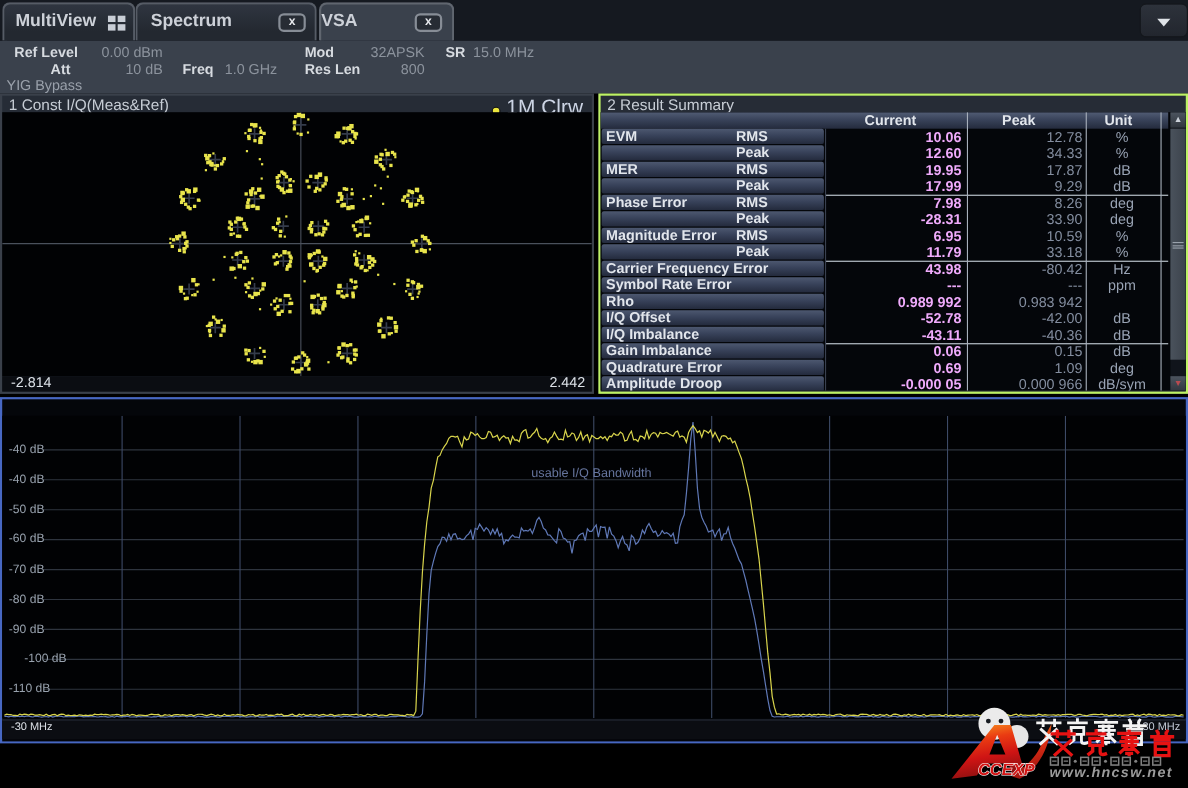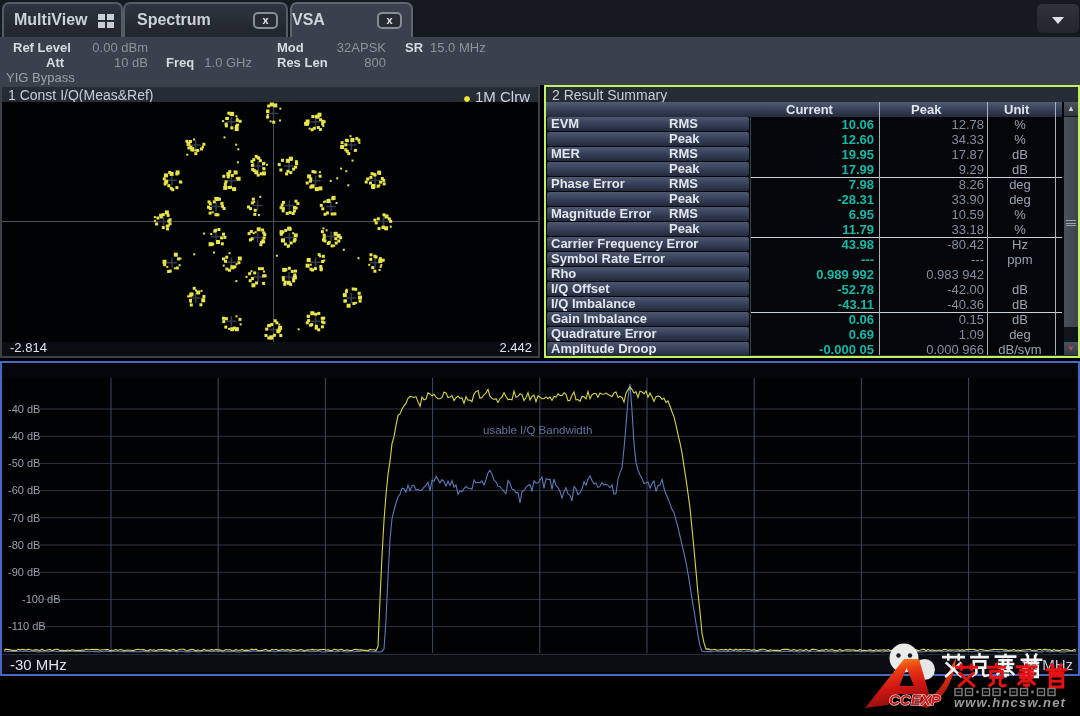--- a/index.html
+++ b/index.html
@@ -32,21 +32,21 @@
   border:2px solid #bef264; }
 #p2 .body { position:absolute; left:0; top:15px; width:532px; height:253px; background:#04060a;
   overflow:hidden; font-size:13px; }
 .hdrbar { position:absolute; left:0; top:0px; width:516px; height:15px;
   background:linear-gradient(#515c74,#39435a 45%,#242b3d); color:#e2e6ec; font-weight:bold; }
 .lc { position:absolute; left:1px; width:202px; height:14px; border-radius:2px;
   background:linear-gradient(#4d5870,#38425a 45%,#232a3c); color:#e2e6ec; font-weight:bold;
   line-height:14px; }
 .lc .l1 { position:absolute; left:4px; }
 .lc .l2 { position:absolute; left:122px; }
-.vc { position:absolute; left:206px; width:122px; text-align:right; color:#14b8a6;
+.vc { position:absolute; left:206px; width:122px; text-align:right; color:#f0abfc;
   font-weight:bold; line-height:15px; }
 .vp { position:absolute; left:336px; width:102px; text-align:right; color:#848ea0; line-height:15px; }
 .vu { position:absolute; left:443px; width:62px; text-align:center; color:#99a3b4; line-height:15px; }
 .vsep { position:absolute; top:0; width:1px; height:254px; background:#a8b0bc; }
 .hsep { position:absolute; left:204px; width:312px; height:1px; background:#c8d0da; }
 #sbar { position:absolute; left:518px; top:0; width:14px; height:254px; background:#10141b; }
 #sbar .btn { position:absolute; left:0; width:14px; height:14px;
   background:linear-gradient(#4c545f,#30363e); color:#ccd2da; font-size:8px; text-align:center;
   line-height:14px; }
 #sbar .thumb { position:absolute; left:0; top:15px; width:14px; height:210px;
@@ -56,23 +56,23 @@
 #sbar .grip:before { content:""; position:absolute; left:0; top:2px; width:10px; height:1px;
   background:#9aa2ac; }
 
 #p5 { position:absolute; left:0; top:361px; width:1080px; height:315px; background:#04060a;
   border:2px solid #4767c2; }
 #p5 .title { position:absolute; left:0; top:0; width:1076px; height:15px;
   background:linear-gradient(#507ad9,#3a5fc0 55%,#2c4da9); color:#eef2fa; font-size:14px;
   line-height:15px; }
 #p5 .plot { position:absolute; left:0; top:15px; width:1076px; height:275px; background:#010204; }
 #p5 .strip { position:absolute; left:0; top:291px; width:1076px; height:18px; background:#0b0d12;
-  border-top:1px solid #262c38; color:#dde2e8; font-size:15px; }
+  border-top:1px solid #262c38; color:#dde2e8; font-size:10px; }
 .ylab { position:absolute; color:#98a2ae; font-size:11px; }
-.leg { position:absolute; font-size:15px; color:#ccd4e4; }
+.leg { position:absolute; font-size:19px; color:#ccd4e4; }
 .dotY { display:inline-block; width:8px; height:8px; border-radius:50%; background:#ece63e;
   border:1px solid #111; vertical-align:-1px; }
 .dotB { display:inline-block; width:7px; height:7px; border-radius:50%; background:#7e93c4;
   vertical-align:-1px; }
 #footer { position:absolute; left:0; top:676px; width:1080px; height:40px; background:#000; }
 </style></head>
 <body>
 <div id="app">
 
   <div id="tabbar">

